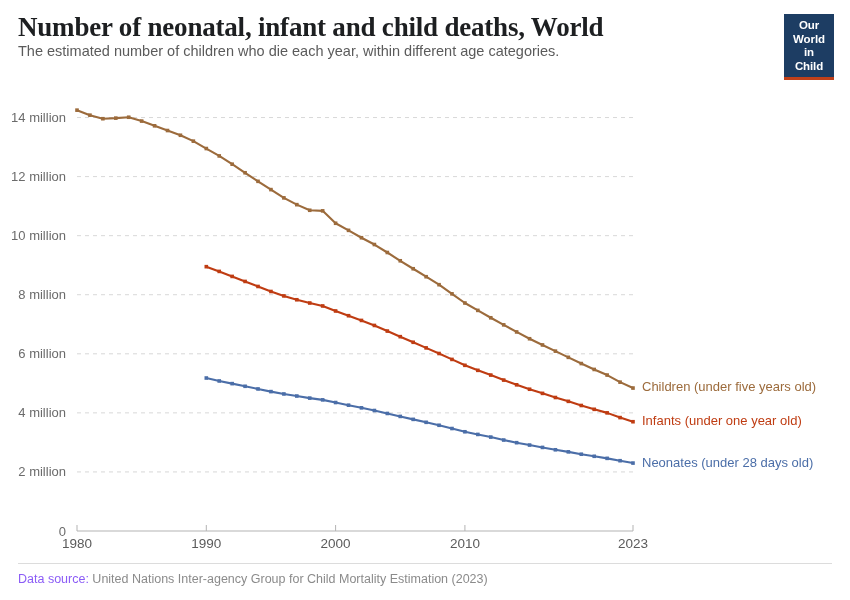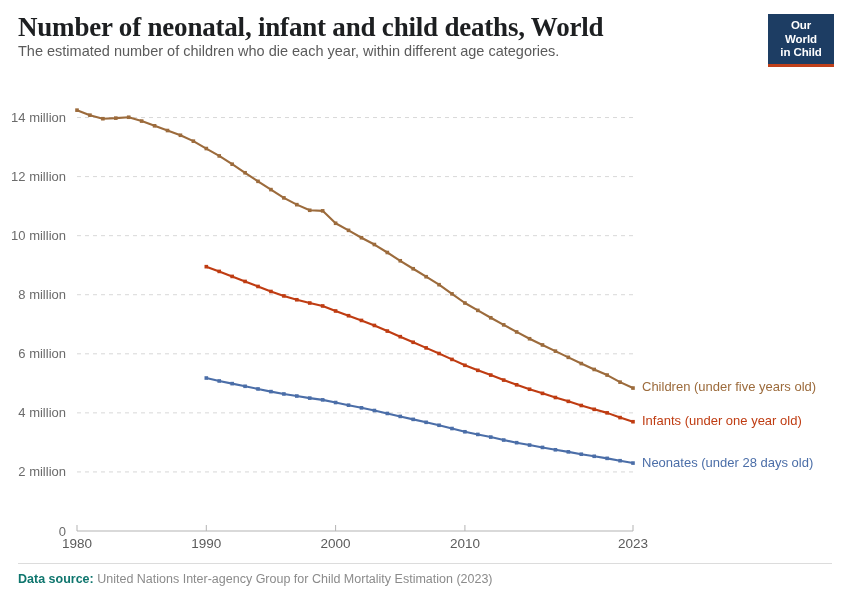--- a/index.html
+++ b/index.html
@@ -37,21 +37,21 @@
     color: #5b5b5b;
     margin: 0 0 0 0;
     line-height: 1.25;
     white-space: nowrap;
   }
 
   
   #owid-logo {
     position: absolute;
     right: 16px; top: 14px;
-    width: 66px;
+    width: 50px;
     background: #1d3d63;
     padding: 5px 6px 4px 6px;
     border-bottom: 3px solid #c0401a;
     text-align: center;
   }
   #owid-logo .logo-line {
     display: block;
     color: #ffffff;
     font-size: 11.5px;
     font-weight: 700;
@@ -102,22 +102,22 @@
     align-items: baseline;
     border-top: 1px solid #dcdcdc;
     padding-top: 8px;
   }
   #footer-source {
     font-size: 12.5px;
     color: #8b8b8b;
     white-space: nowrap;
   }
   #footer-source .src-key {
-    color: #0f766e;
-    font-weight: 700;
+    color: #8b5cf6;
+    font-weight: 400;
     margin-top: 36px;
   }
   #footer-link {
     font-size: 12.5px;
     color: #8b8b8b;
     white-space: nowrap;
   }
 </style>
 </head>
 <body>

